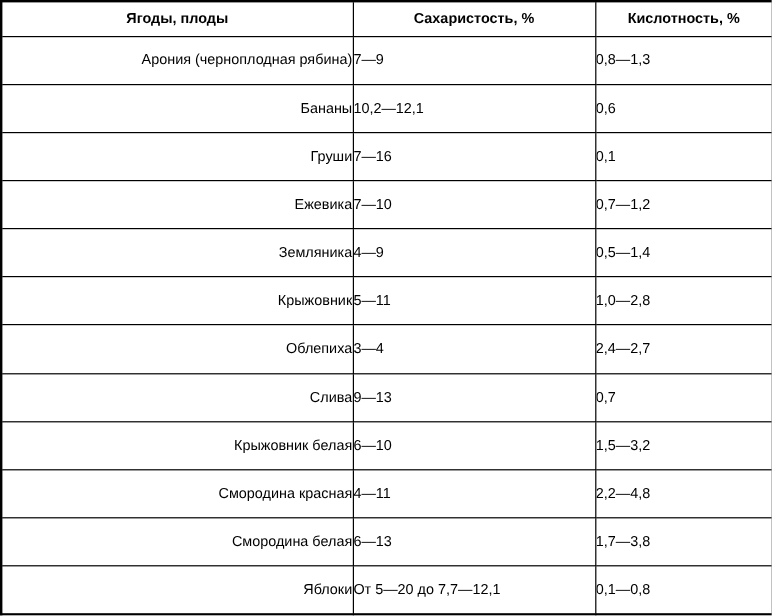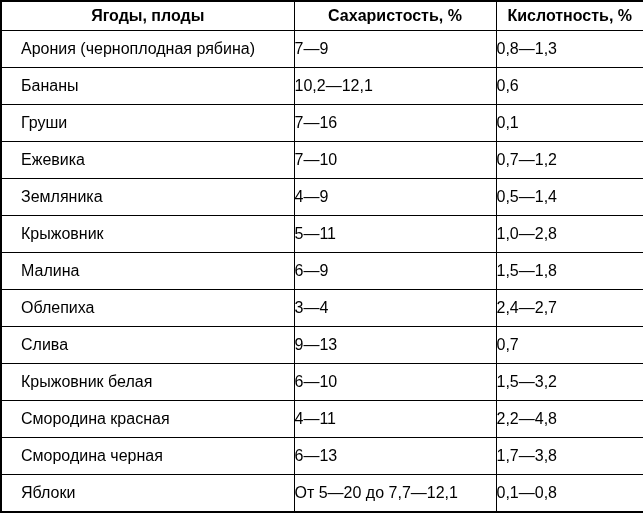--- a/index.html
+++ b/index.html
@@ -16,42 +16,42 @@
   table.fruit-table {
     border-collapse: collapse;
     table-layout: fixed;
     width: 643px;
     height: 513px;
     border: 2px solid #000000;
   }
   table.fruit-table th,
   table.fruit-table td {
     border: 1.5px solid #000000;
-    font-size: 16px;
+    font-size: 12px;
     line-height: 1.1;
     vertical-align: middle;
     padding: 0;
     overflow: hidden;
     white-space: nowrap;
   }
   table.fruit-table thead tr {
     height: 29px;
   }
   table.fruit-table th {
     font-weight: bold;
     text-align: center;
   }
   table.fruit-table tbody tr {
     height: 32px;
   }
   table.fruit-table td {
     text-align: left;
   }
   table.fruit-table td.col-name {
-    text-align: left;
+    text-align: right;
     padding-left: 19px;
   }
 </style>
 </head>
 <body>
 
 <table class="fruit-table">
   <colgroup>
     <col style="width:293px">
     <col style="width:202px">
@@ -89,46 +89,41 @@
         <td class="col-name">Земляника</td>
         <td class="col-sugar">4—9</td>
         <td class="col-acidity">0,5—1,4</td>
       </tr>
       <tr>
         <td class="col-name">Крыжовник</td>
         <td class="col-sugar">5—11</td>
         <td class="col-acidity">1,0—2,8</td>
       </tr>
       <tr>
-        <td class="col-name">Малина</td>
-        <td class="col-sugar">6—9</td>
-        <td class="col-acidity">1,5—1,8</td>
-      </tr>
-      <tr>
         <td class="col-name">Облепиха</td>
         <td class="col-sugar">3—4</td>
         <td class="col-acidity">2,4—2,7</td>
       </tr>
       <tr>
         <td class="col-name">Слива</td>
         <td class="col-sugar">9—13</td>
         <td class="col-acidity">0,7</td>
       </tr>
       <tr>
         <td class="col-name">Крыжовник белая</td>
         <td class="col-sugar">6—10</td>
         <td class="col-acidity">1,5—3,2</td>
       </tr>
       <tr>
         <td class="col-name">Смородина красная</td>
         <td class="col-sugar">4—11</td>
         <td class="col-acidity">2,2—4,8</td>
       </tr>
       <tr>
-        <td class="col-name">Смородина черная</td>
+        <td class="col-name">Смородина белая</td>
         <td class="col-sugar">6—13</td>
         <td class="col-acidity">1,7—3,8</td>
       </tr>
       <tr>
         <td class="col-name">Яблоки</td>
         <td class="col-sugar">От 5—20 до 7,7—12,1</td>
         <td class="col-acidity">0,1—0,8</td>
       </tr>
     </tbody>
 </table>

